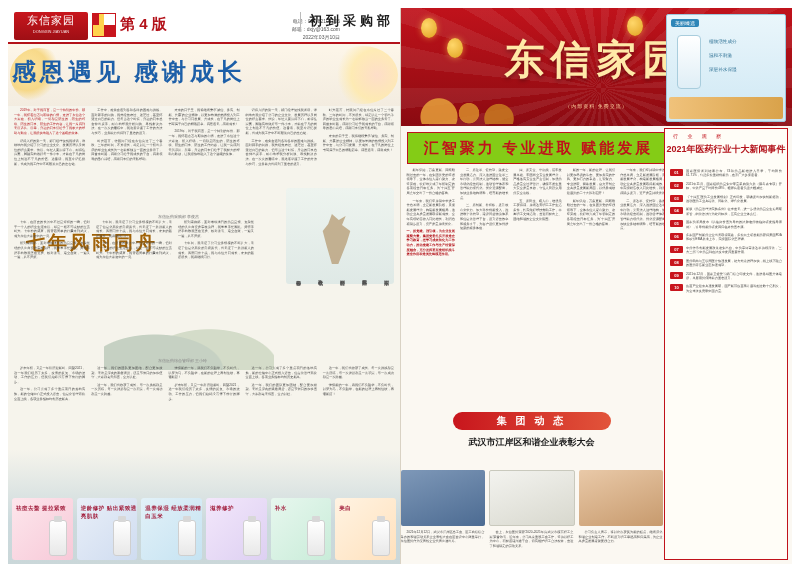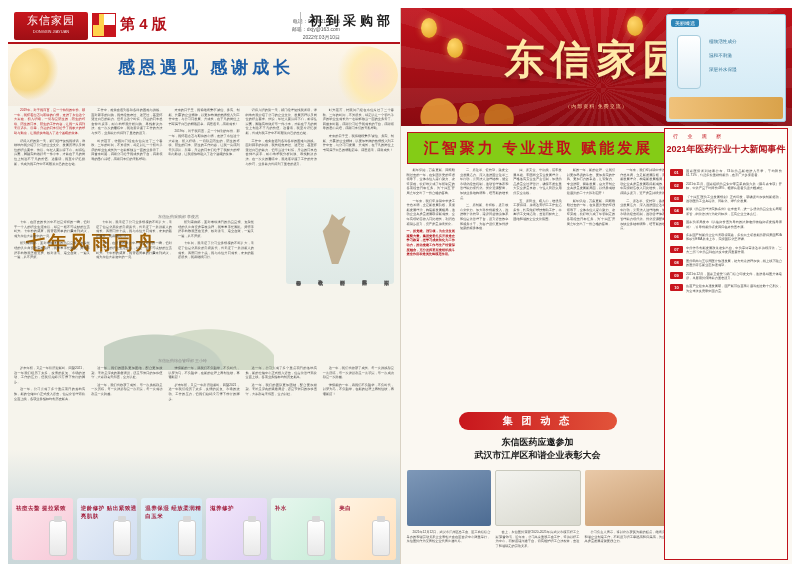--- a/index.html
+++ b/index.html
@@ -17,21 +17,21 @@
     linear-gradient(90deg,#c8161d 50%,#ffd24d 50%) 0 0/11px 11px no-repeat,
     linear-gradient(90deg,#ffd24d 50%,#c8161d 50%) 0 11px/22px 11px no-repeat;border:1px solid #c8161d;}
   .l-edition{position:absolute;left:112px;top:7px;font-size:15px;font-weight:bold;color:#b3121a;}
   .l-section{position:absolute;right:6px;top:4px;font-size:13px;font-weight:bold;color:#1b1b1b;letter-spacing:4px;border-left:1px solid #bbb;padding-left:8px;}
   .l-meta{position:absolute;right:60px;top:9px;font-size:5px;color:#555;text-align:right;line-height:8px;}
 
   
   .l-banner{position:absolute;left:0;top:36px;width:392px;height:62px;background:linear-gradient(180deg,#fdf6e9,#f3ece0);}
   .l-banner .deco-l{position:absolute;left:2px;top:4px;width:58px;height:54px;background:radial-gradient(circle at 30% 40%,#ffe08a,#f6d06a 40%,transparent 60%);opacity:.75;border-radius:50%;}
   .l-banner .deco-r{position:absolute;right:2px;top:2px;width:70px;height:58px;background:radial-gradient(circle at 70% 50%,#ffd9c2,#ffe9a8 45%,transparent 70%);opacity:.8;border-radius:50%;}
-  .l-banner-title{position:absolute;left:4px;right:0;top:12px;text-align:center;font-size:17px;font-weight:bold;color:#1d5fa8;letter-spacing:4px;font-family:"Liberation Serif",serif;}
+  .l-banner-title{position:absolute;left:4px;right:0;top:12px;font-size:24px;font-weight:bold;color:#1d5fa8;letter-spacing:4px;font-family:"Liberation Serif",serif;}
 
   
   .l-cols{position:absolute;left:6px;top:100px;width:380px;height:160px;display:flex;gap:6px;}
   .tcol{flex:1;font-size:3.2px;line-height:4.6px;color:#4a4a4a;text-align:justify;}
   .tcol p{margin:0 0 3px 0;text-indent:6px;}
   .tcol .lead{color:#b3121a;}
 
   
   .l-h2{position:absolute;left:18px;top:186px;font-size:19px;font-weight:bold;color:#a16207;font-family:"Liberation Serif",serif;letter-spacing:3px;margin-top:36px;}
   .l-h2-sub{position:absolute;left:150px;top:206px;font-size:4px;color:#777;}
@@ -87,21 +87,21 @@
   .r-slogan{position:absolute;left:6px;top:124px;width:262px;height:30px;border:1px solid #c0121b;background:#84cc16;}
   .r-slogan span{display:block;text-align:center;line-height:30px;font-size:15px;font-weight:bold;color:#c0121b;letter-spacing:3px;font-family:"Liberation Serif",serif;}
 
   
   .r-cols{position:absolute;left:6px;top:160px;width:262px;height:238px;display:flex;gap:5px;}
   .rcol{flex:1;font-size:3.2px;line-height:4.6px;color:#474747;text-align:justify;}
   .rcol p{margin:0 0 3px 0;text-indent:6px;}
   .rcol .sh{color:#b3121a;font-weight:bold;text-indent:0;}
 
   
-  .r-group{position:absolute;left:6px;top:404px;width:262px;height:146px;}
+  .r-group{position:absolute;left:0;top:404px;width:262px;height:146px;}
   .r-group-hd{position:absolute;left:52px;top:0;width:158px;height:18px;background:linear-gradient(90deg,#c8161d,#e2543a);border-radius:9px;color:#fff;font-size:10px;font-weight:bold;text-align:center;line-height:18px;letter-spacing:3px;}
   .r-group-title{position:absolute;left:0;top:24px;width:262px;text-align:center;font-size:9px;font-weight:bold;color:#1b1b1b;line-height:13px;}
   .r-photos{position:absolute;left:0;top:58px;width:262px;height:56px;display:flex;gap:4px;}
   .ph{flex:1;border-radius:2px;}
   .ph1{background:linear-gradient(160deg,#7e98b8,#4c6b92);}
   .ph2{background:linear-gradient(160deg,#f3f3ef,#d8d8ce);border:1px solid #c9c9bd;}
   .ph3{background:linear-gradient(160deg,#e9c9a8,#c79a6d);}
   .r-group-body{position:absolute;left:0;top:118px;width:262px;font-size:3.2px;line-height:4.6px;color:#4a4a4a;display:flex;gap:5px;}
 
   
@@ -295,21 +295,20 @@
       </div>
       <div class="rcol">
         <p>一年来，我们坚持稳中求进工作总基调，立足新发展阶段，贯彻新发展理念，构建新发展格局，推动企业高质量发展取得新成效。全年实现销售收入同比增长，利润总额稳步提升，资产质量持续优化。</p>
         <p>二、抓改革、促转型，激发企业发展活力。深入推进国企改革三年行动，完善法人治理结构，健全市场化经营机制，推动管理体系和管理能力现代化。优化资源配置，加快业务结构调整，培育新的增长点。</p>
       </div>
     </div>
 
     <div class="r-group">
       <div class="r-group-hd">集 团 动 态</div>
       <div class="r-group-title">
-        <div>东信医药应邀参加</div>
         <div>武汉市江岸区和谐企业表彰大会</div>
       </div>
       <div class="r-photos">
         <div class="ph ph1"></div>
         <div class="ph ph2"></div>
         <div class="ph ph3"></div>
       </div>
       <div class="r-group-body">
         <div class="rcol">
           <p>2021年12月12日，武汉市江岸区总工会、区工商联联合举办的和谐劳动关系企业表彰大会在区会议中心隆重举行，东信医药作为受表彰企业代表应邀出席。</p>

